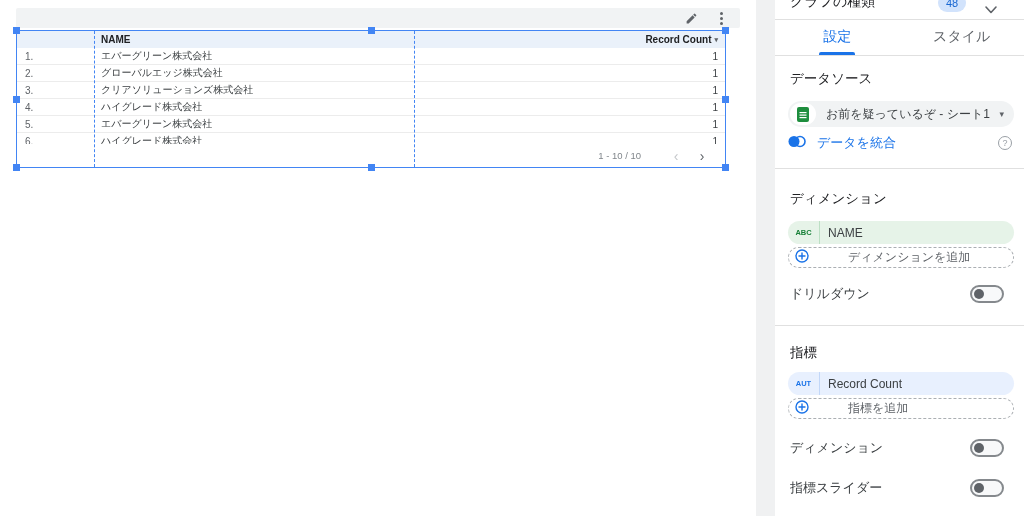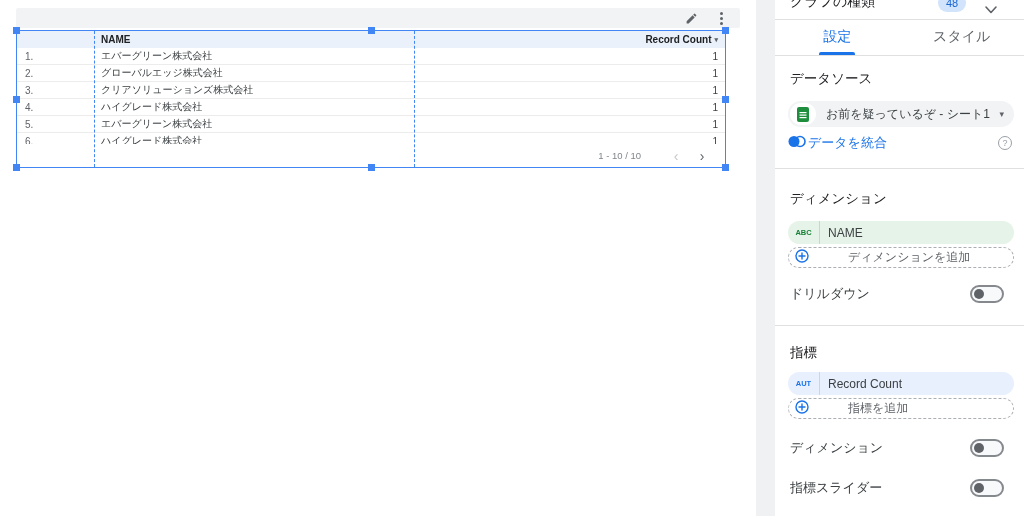--- a/index.html
+++ b/index.html
@@ -70,21 +70,21 @@
   .ds-pill { position:absolute; top:101px; left:13px; right:10px; height:26px;
     background:#F1F3F4; border-radius:13px; display:flex; align-items:center; cursor:pointer; }
   .ds-iconbox { width:26px; height:22px; margin-left:2px; background:#fff; border-radius:11px;
     display:flex; align-items:center; justify-content:center; }
   .ds-name { flex:1; margin-left:10px; font-size:12px; color:#3C4043;
     white-space:nowrap; overflow:hidden; }
   .ds-caret { margin-right:10px; font-size:9px; color:#5F6368; }
 
   .blend-row { position:absolute; top:134px; left:13px; right:12px; height:18px;
     display:flex; align-items:center; }
-  .blend-label { margin-left:2px; font-size:13px; color:#1A73E8; cursor:pointer; flex:1; }
+  .blend-label { margin-left:11px; font-size:13px; color:#1A73E8; cursor:pointer; flex:1; }
   .help-circle { width:14px; height:14px; border:1.5px solid #9AA0A6; border-radius:50%;
     color:#9AA0A6; font-size:9px; display:flex; align-items:center; justify-content:center; cursor:pointer; }
 
   .chip { position:absolute; left:13px; right:10px; height:23px; border-radius:12px;
     display:flex; align-items:center; overflow:hidden; cursor:pointer; }
   .chip-dim { top:221px; background:#E6F3E8; }
   .chip-met { top:372px; background:#E8F0FE; }
   .chip-type { width:32px; text-align:center; font-size:7.5px; font-weight:bold;
     align-self:stretch; display:flex; align-items:center; justify-content:center; }
   .chip-dim .chip-type { color:#188038; border-right:1px solid #BCDFC4; }

